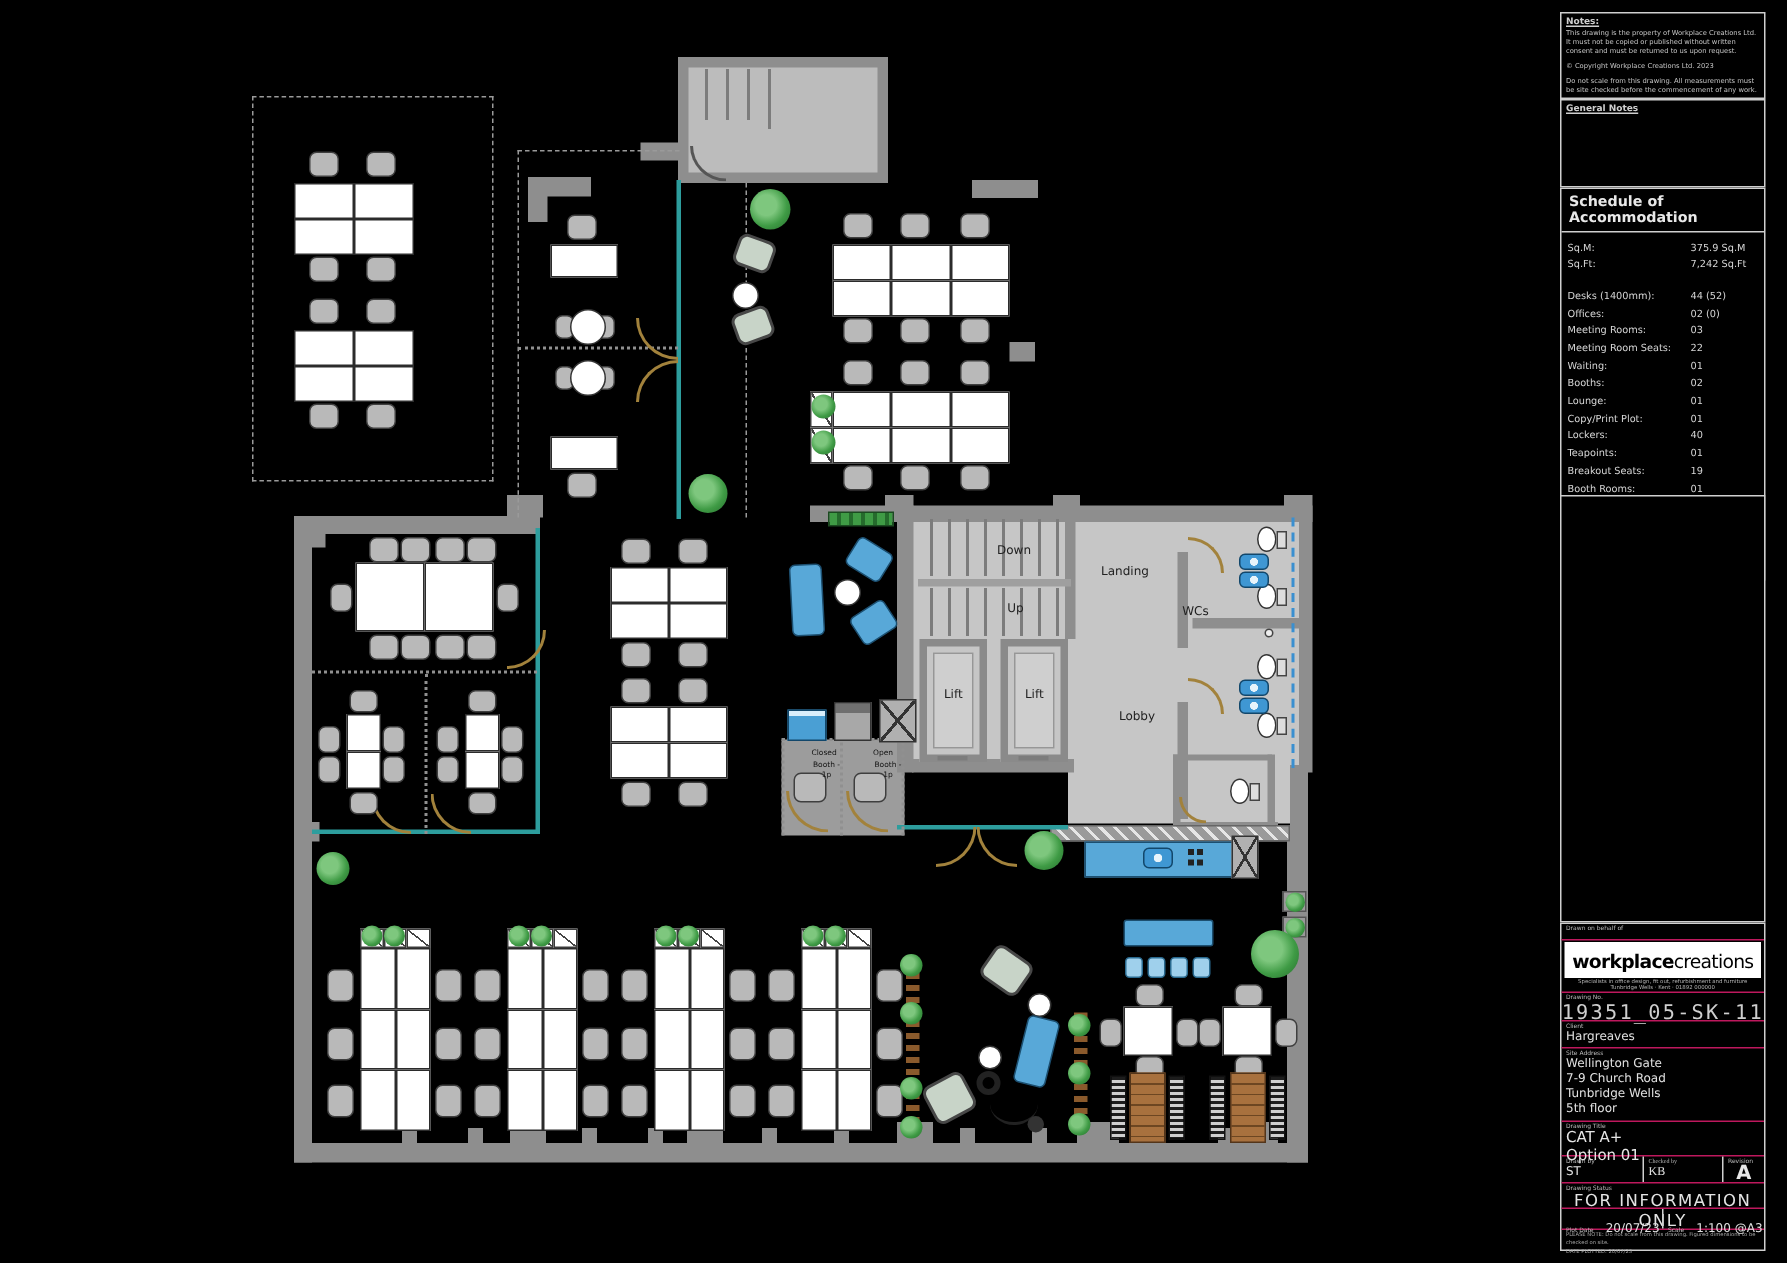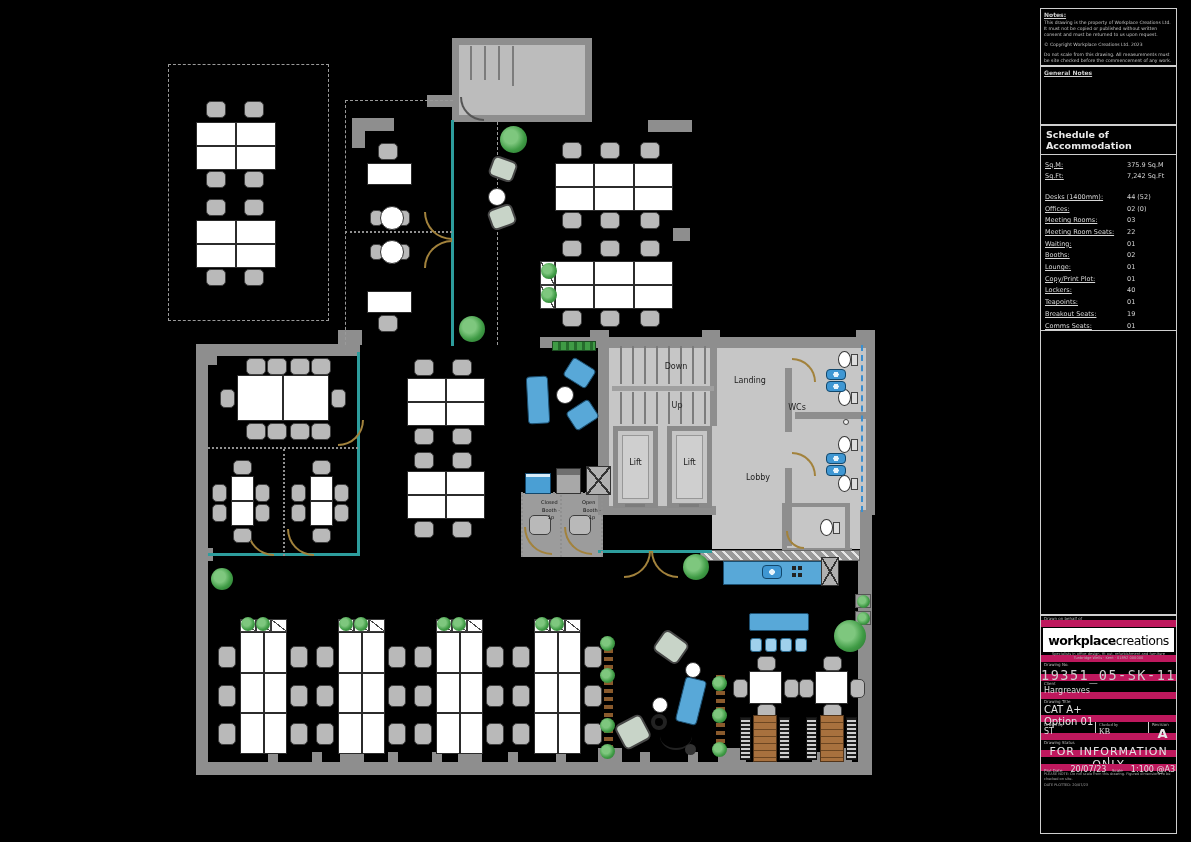--- a/index.html
+++ b/index.html
@@ -58,25 +58,25 @@
   .plabel{font-size:8px;color:#222;text-align:center;white-space:nowrap;}
   .blabel{font-size:5px;color:#111;text-align:center;line-height:1.5;width:40px;}
 
   
   .tb{position:absolute;left:1040px;top:0;width:137px;height:842px;color:#cfcfcf;}
   .tb .box{position:absolute;left:0;width:137px;border:1px solid #cfcfcf;box-sizing:border-box;background:#000;}
   .tb .h{font-size:6px;font-weight:bold;text-decoration:underline;margin:2px 0 2px 3px;}
   .tb p{font-size:4.5px;line-height:1.35;margin:0 3px 4px 3px;color:#c4c4c4;}
   .sched-title{font-size:9.5px;font-weight:bold;color:#e8e8e8;padding:3px 0 3px 5px;border-bottom:1px solid #cfcfcf;}
   .srow{display:flex;font-size:6.5px;line-height:1.0;padding:2.6px 0 2.6px 4px;color:#d6d6d6;}
-  .srow .sl{width:82px;text-decoration:underline;}
+  .srow .sl{width:82px;}
   .srow .sv{flex:1;}
   .gap{height:9px;}
   .tinylbl{font-size:4px;color:#bdbdbd;padding:1px 0 0 3px;line-height:1.1;}
-  .inforow{border-bottom:7px solid #be185d;position:relative;box-sizing:border-box;}
+  .inforow{border-bottom:1px solid #be185d;position:relative;box-sizing:border-box;}
   .logo{background:#fff;color:#000;margin:1px 2px 0 2px;height:24px;display:flex;align-items:center;justify-content:center;
         font-size:12.5px;letter-spacing:-0.5px;}
   .logo b{font-weight:bold;}
   .tag{font-size:3.6px;color:#b5b5b5;text-align:center;line-height:1.25;}
   .dwgno{font-family:"DejaVu Sans Mono",monospace;font-size:13.5px;color:#cfcfcf;letter-spacing:1.5px;text-align:center;}
   .val8{font-size:8px;color:#e0e0e0;padding-left:3px;line-height:1.25;}
   .val10{font-size:10px;color:#e6e6e6;padding-left:3px;line-height:1.15;}
   .cells{display:flex;height:100%;}
   .cells>div{border-right:1px solid #cfcfcf;height:100%;box-sizing:border-box;}
   .cells>div:last-child{border-right:none;}
@@ -529,21 +529,21 @@
           </div>
           <div class="srow">
             <span class="sl">Teapoints:</span>
             <span class="sv">01</span>
           </div>
           <div class="srow">
             <span class="sl">Breakout Seats:</span>
             <span class="sv">19</span>
           </div>
           <div class="srow">
-            <span class="sl">Comms Seats:</span>
+            <span class="sl">Booth Rooms:</span>
             <span class="sv">01</span>
           </div>
         </div>
     </section>
 
     <section class="box" style="top:330px;height:285px;"></section>
 
     <section class="box" style="top:615px;height:219px;">
       <div class="inforow" style="height:11px;">
         <div class="tinylbl">Drawn on behalf of</div>
@@ -557,20 +557,27 @@
         <div class="tag">Tunbridge Wells · Kent · 01892 000000</div>
       </div>
       <div class="inforow" style="height:19px;">
         <div class="tinylbl">Drawing No.</div>
         <div class="dwgno">19351_05-SK-11</div>
       </div>
       <div class="inforow" style="height:18px;">
         <div class="tinylbl">Client</div>
         <div class="val8">Hargreaves</div>
       </div>
+      <div class="inforow" style="height:49px;">
+        <div class="tinylbl">Site Address</div>
+        <div class="val8">Wellington Gate</div>
+        <div class="val8">7-9 Church Road</div>
+        <div class="val8">Tunbridge Wells</div>
+        <div class="val8">5th floor</div>
+      </div>
       <div class="inforow" style="height:23px;">
         <div class="tinylbl">Drawing Title</div>
         <div class="val10">CAT A+</div>
         <div class="val10">Option 01</div>
       </div>
       <div class="inforow" style="height:18px;">
         <div class="cells">
           <div style="width:55px;">
             <div class="tinylbl">Drawn by</div>
             <div class="val8">ST</div>

